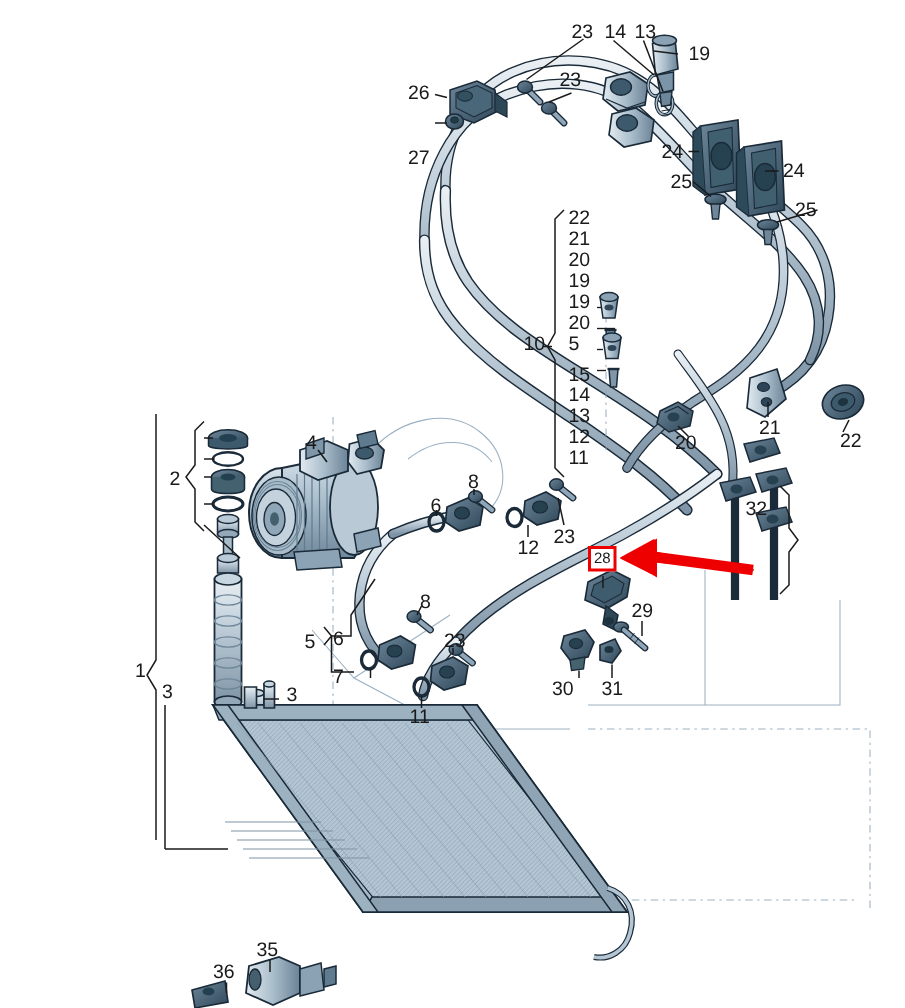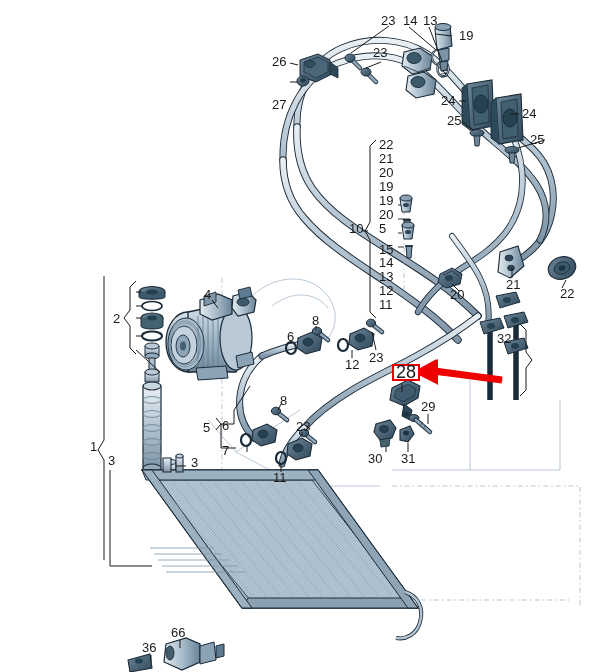--- a/index.html
+++ b/index.html
@@ -3,21 +3,21 @@
 <meta charset="utf-8">
 <style>
   html,body{margin:0;padding:0;background:#fff;}
   body{width:603px;height:672px;position:relative;overflow:hidden;
        font-family:"Liberation Sans",sans-serif;}
   #stage{position:absolute;left:0;top:0;width:529px;height:672px;}
   svg{position:absolute;left:0;top:0;}
   .lbl{position:absolute;font-family:"Liberation Sans",sans-serif;
        font-size:13px;color:#1a1a1a;line-height:1;white-space:nowrap;
        letter-spacing:0px;}
-  .hl{position:absolute;font-size:18px;color:#1a1a1a;background:#fff;
+  .hl{position:absolute;font-size:10px;color:#1a1a1a;background:#fff;
       border:2px solid #ee0000;padding:0px 2px;line-height:13px;
       font-family:"Liberation Sans",sans-serif;}
 </style>
 </head>
 <body>
 
 <div id="stage">
 
 <svg width="603" height="672" viewBox="0 0 603 672">
   <defs>
@@ -599,18 +599,18 @@
 <div class="lbl" style="left:222px; top:419px;">6</div>
 <div class="lbl" style="left:222px; top:444px;">7</div>
 <div class="lbl" style="left:296px; top:420px;">23</div>
 <div class="lbl" style="left:273px; top:471px;">11</div>
 <div class="lbl" style="left:421px; top:400px;">29</div>
 <div class="lbl" style="left:368px; top:452px;">30</div>
 <div class="lbl" style="left:401px; top:452px;">31</div>
 <div class="lbl" style="left:90px;  top:440px;">1</div>
 <div class="lbl" style="left:108px; top:454px;">3</div>
 <div class="lbl" style="left:191px; top:456px;">3</div>
-<div class="lbl" style="left:171px; top:626px;">66</div>
+<div class="lbl" style="left:171px; top:626px;">35</div>
 <div class="lbl" style="left:142px; top:641px;">36</div>
 
 <div class="hl" style="left:392px; top:364px;">28</div>
 
 </div>
 
 </body></html>

